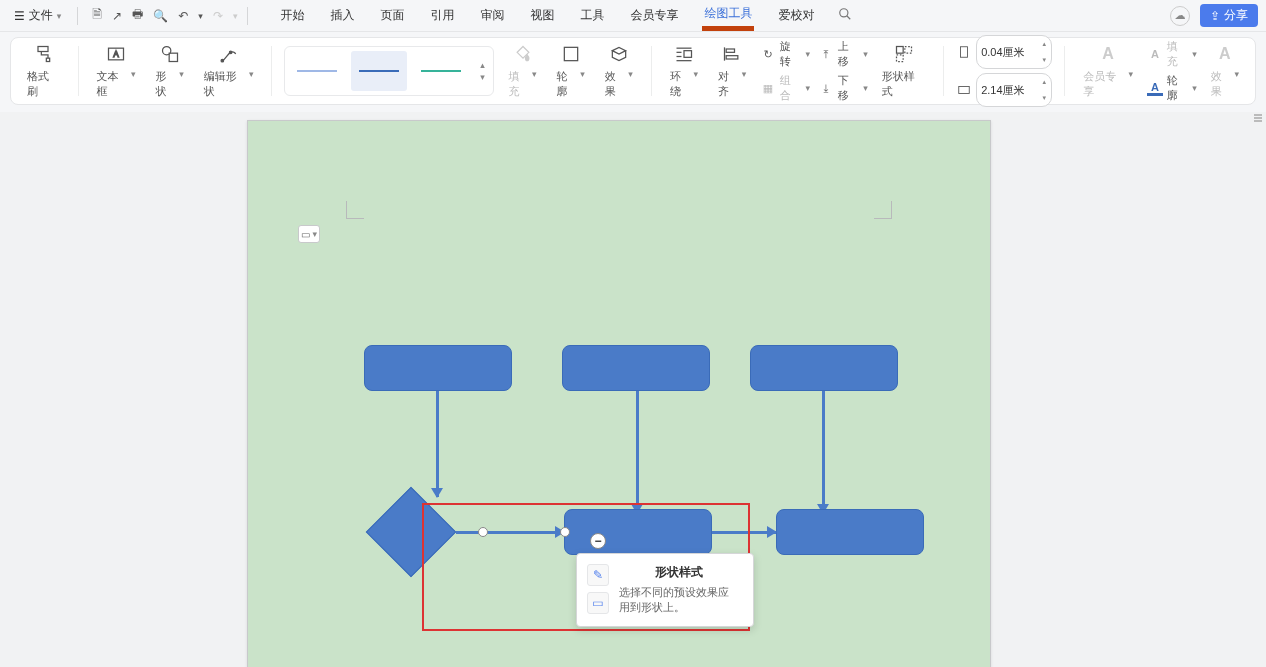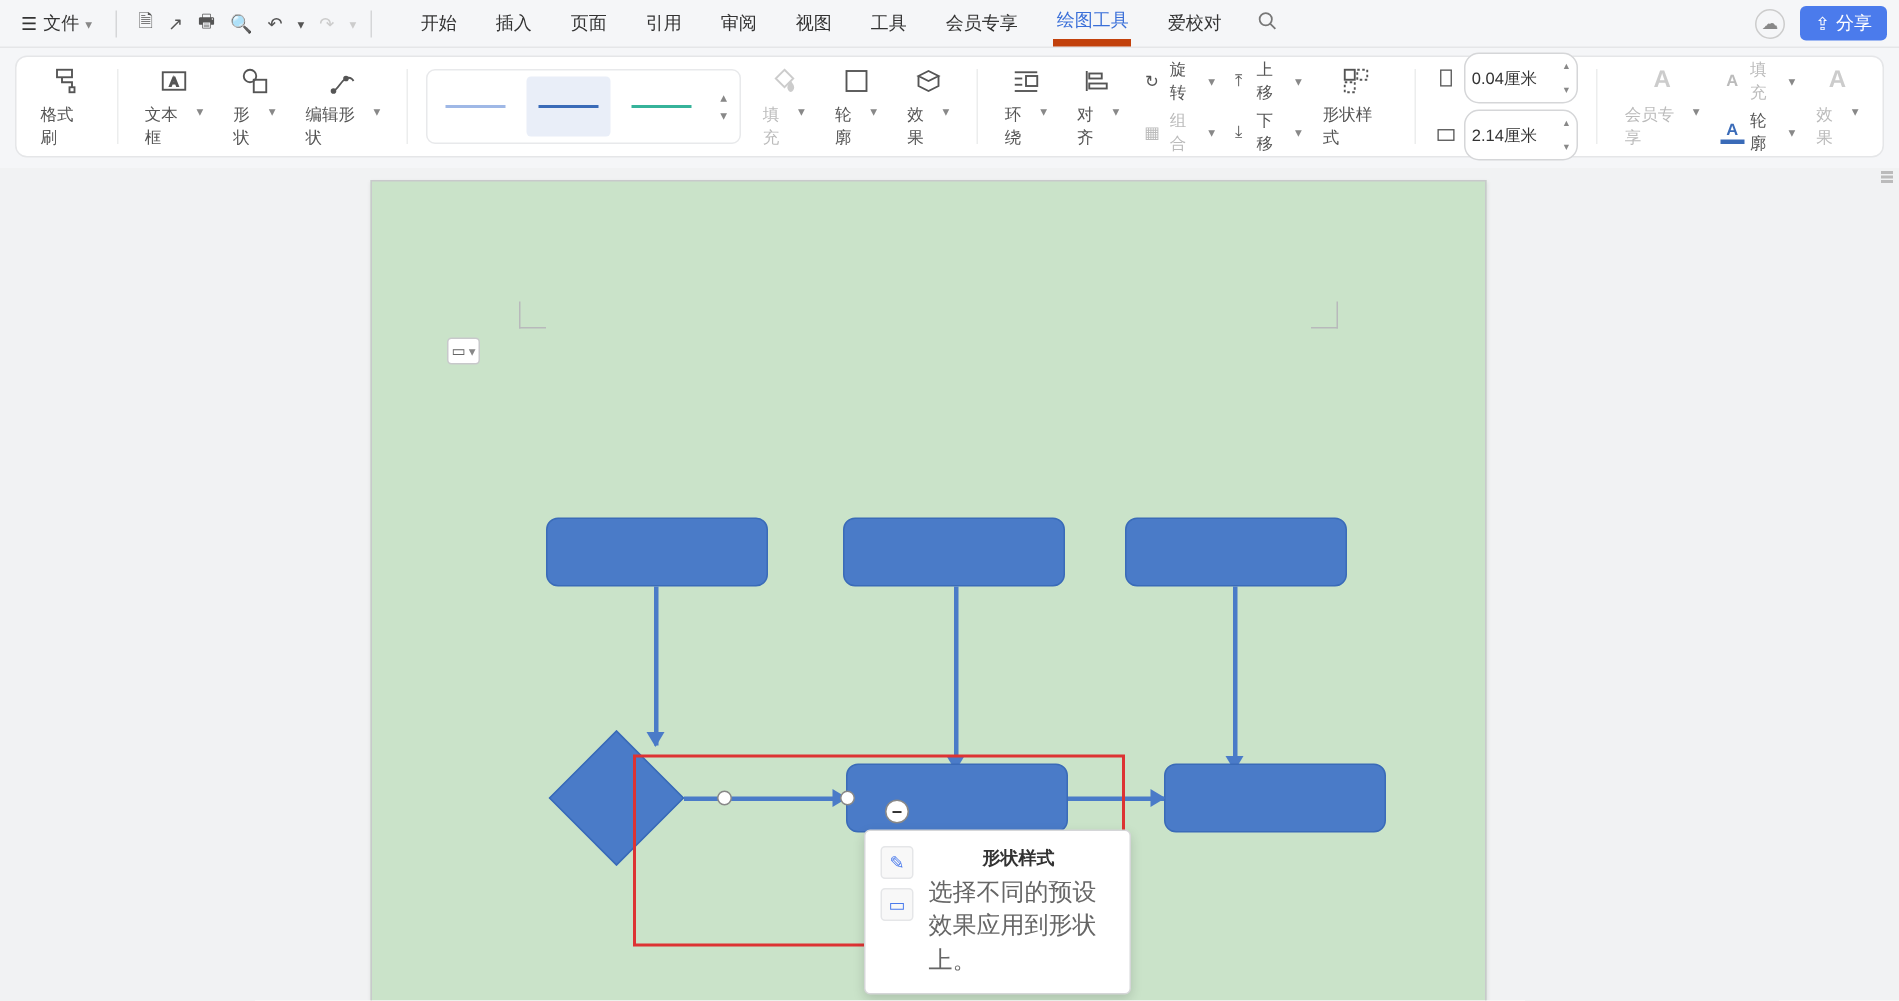--- a/index.html
+++ b/index.html
@@ -72,21 +72,21 @@
   .conn-dot { position:absolute; width:10px; height:10px; background:#fff; border:1px solid #888; border-radius:50%;}
 
   .sel-rect { position:absolute; border:2px solid #d33; }
   .sel-rect .minus { position:absolute; width:16px; height:16px; background:#fff; border:1px solid #888; border-radius:50%; display:flex; align-items:center; justify-content:center; font-size:12px; color:#333; font-weight:bold;}
 
   .popup { position:absolute; background:#fff; border:1px solid #d5d6d8; border-radius:4px; box-shadow:0 3px 8px rgba(0,0,0,0.15); padding:10px 14px 10px 10px; display:flex; gap:10px; width:178px;}
   .popup .side-icons { display:flex; flex-direction:column; gap:6px;}
   .popup .side-icons .pi { width:22px; height:22px; background:#f8f8f8; border:1px solid #e5e6e8; border-radius:3px; display:flex; align-items:center; justify-content:center; font-size:12px; color:#4b7bec;}
   .popup .ptxt { font-size:12px; color:#333;}
   .popup .ptxt .ptitle { font-weight:bold; margin-bottom:4px;text-align:center;}
-  .popup .ptxt .pdesc { font-size:16px; color:#666; line-height:1.4;}
+  .popup .ptxt .pdesc { font-size:11px; color:#666; line-height:1.4;}
 
   .vscroll { position:absolute; right:2px; top:112px; bottom:2px; width:12px; }
   .vscroll .track { position:absolute; inset:0; background:#f1f2f3;}
   .vscroll .marks { position:absolute; top:2px; right:2px; width:8px; height:10px; display:flex; flex-direction:column; gap:1px;}
   .vscroll .marks span { height:2px; background:#bbb;}
 </style>
 </head>
 <body>
 
 <div class="menubar">

